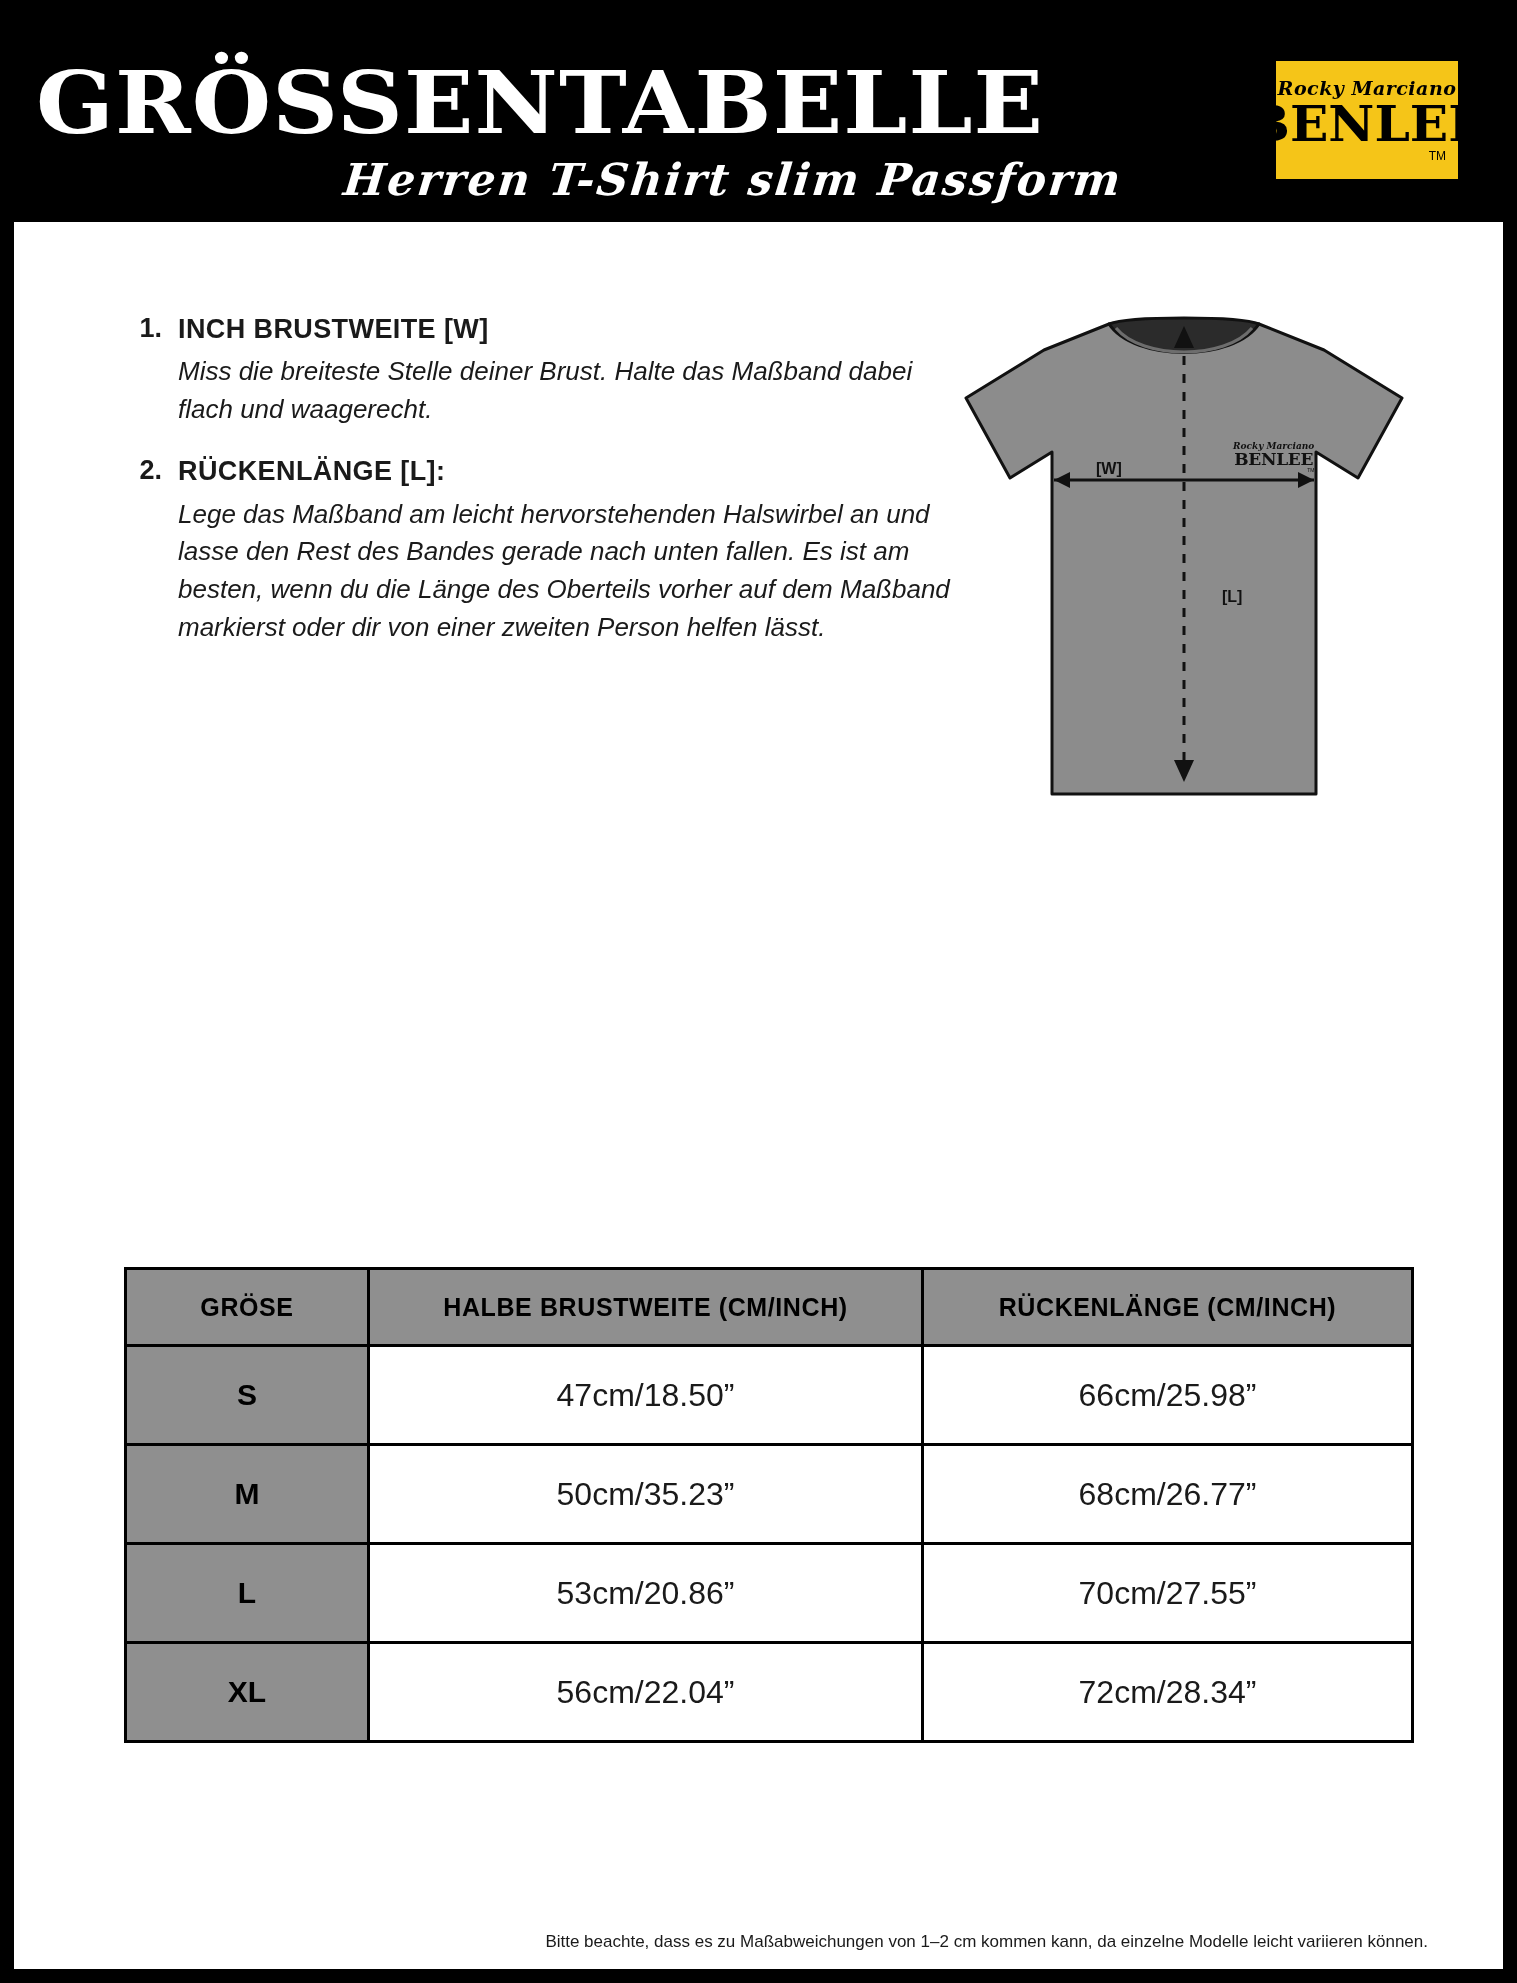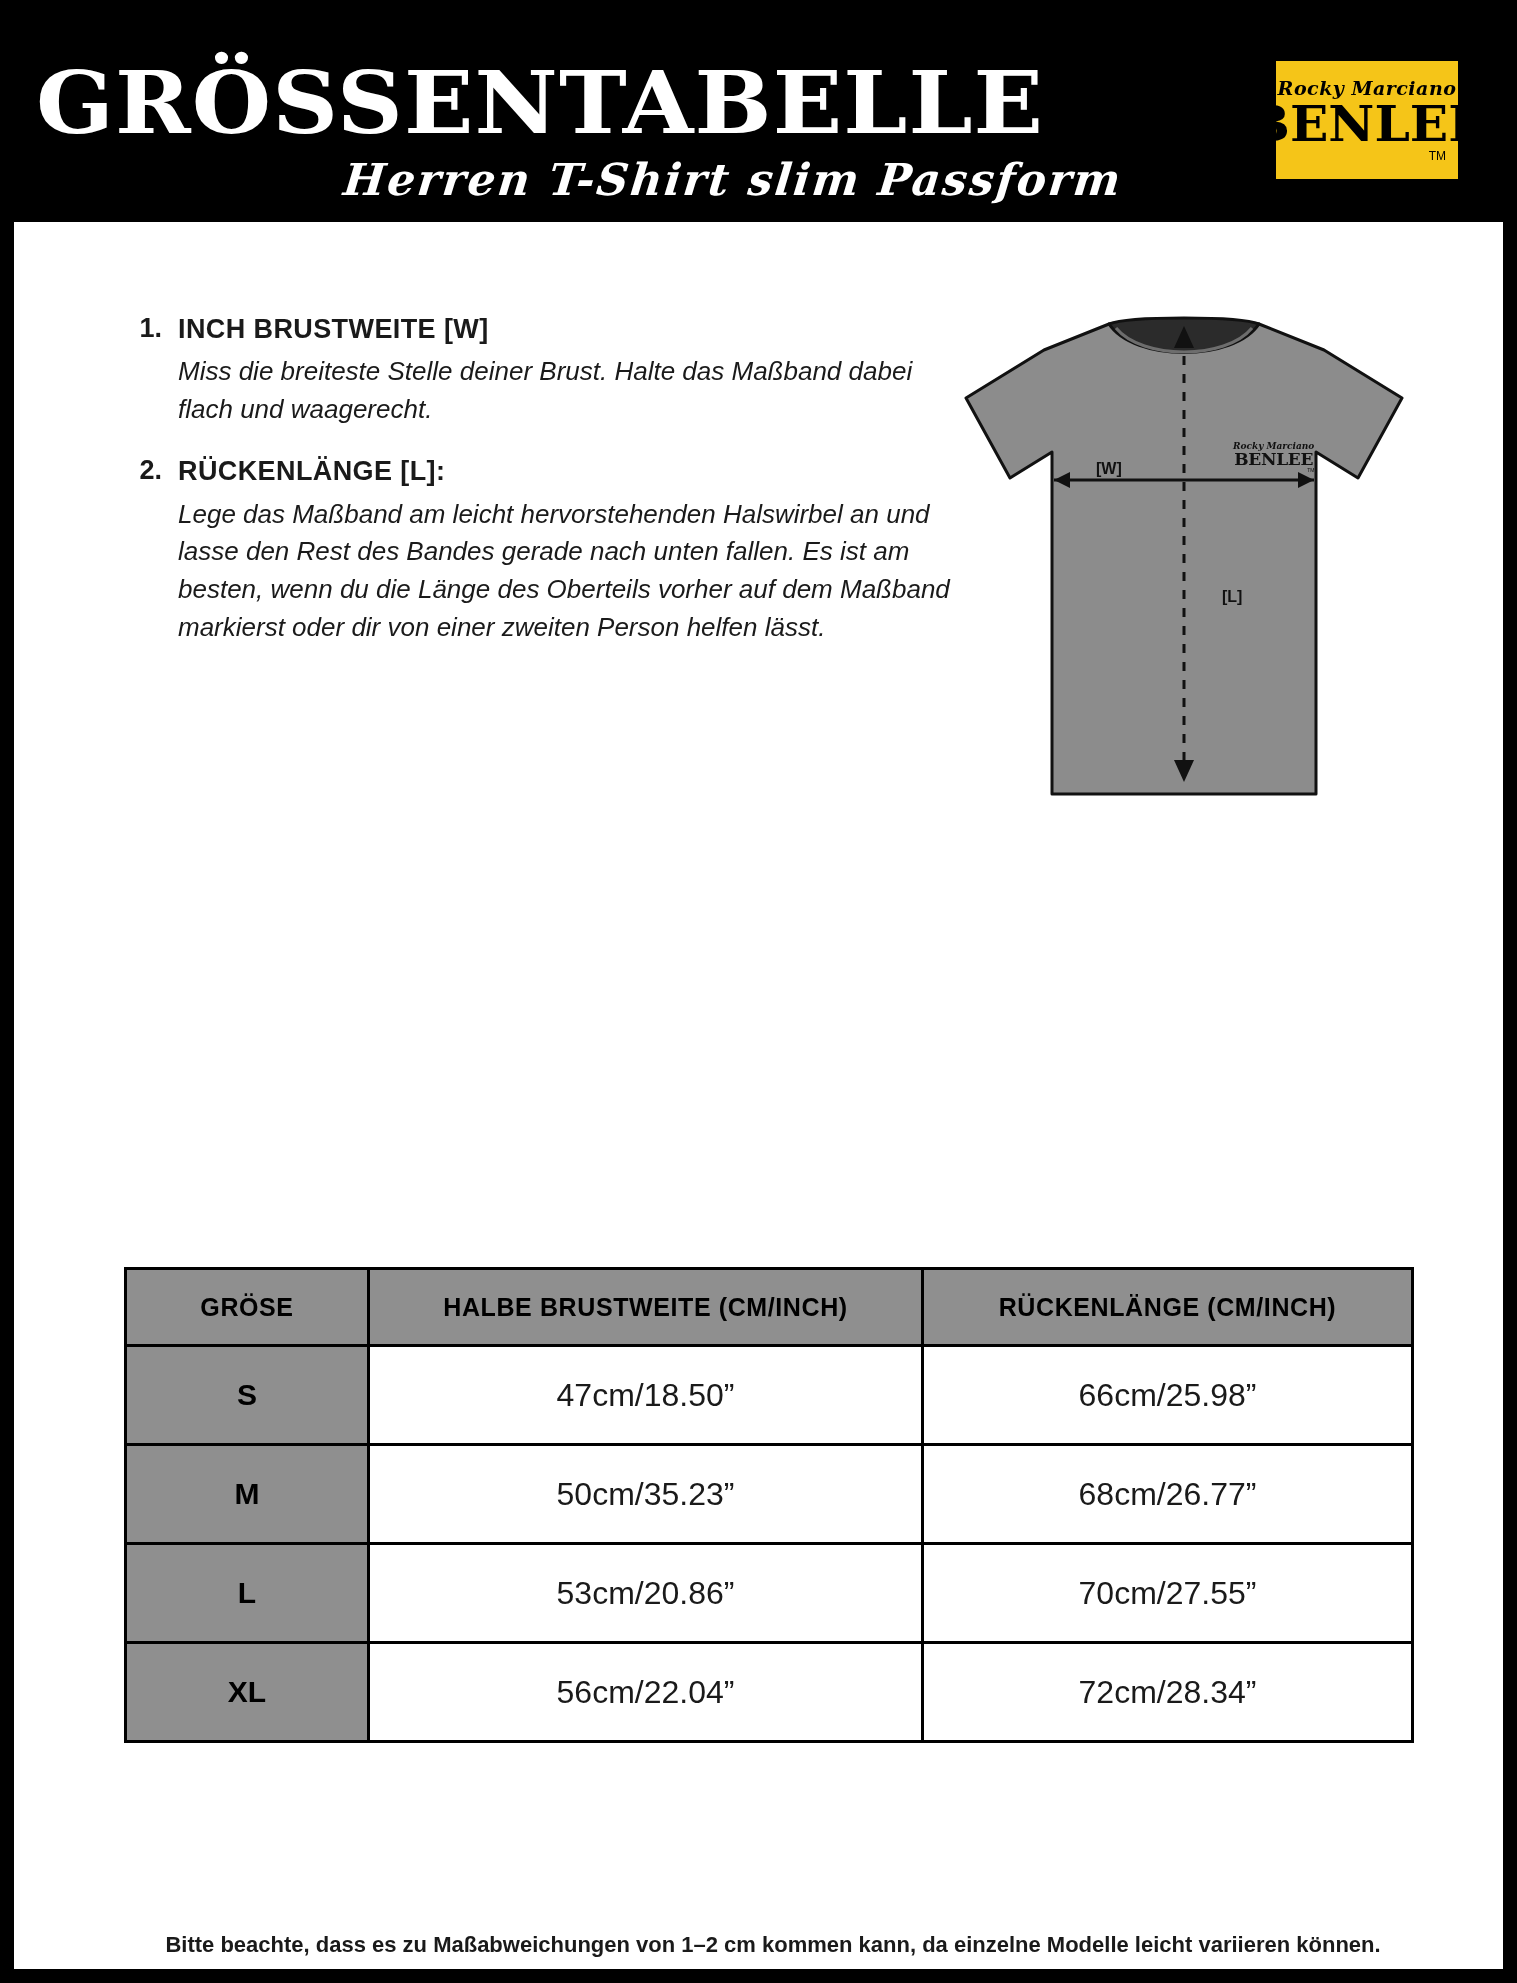--- a/index.html
+++ b/index.html
@@ -236,24 +236,23 @@
   table.size-table tbody td.val-cell {
     background: #ffffff;
     font-weight: 400;
   }
 
   .footnote {
     position: absolute;
     left: 104px;
     top: 1710px;
     width: 1310px;
-    font-size: 22px;
-    text-align: center;
+    font-size: 17px;
+    text-align: right;
     color: #1a1a1a;
-    font-weight: bold;
   }
 </style>
 </head>
 <body>
 
 <div class="page">
 
   <div class="header">
     <div class="header-title">GRÖSSENTABELLE</div>
     <div class="header-subtitle">Herren T-Shirt slim Passform</div>

